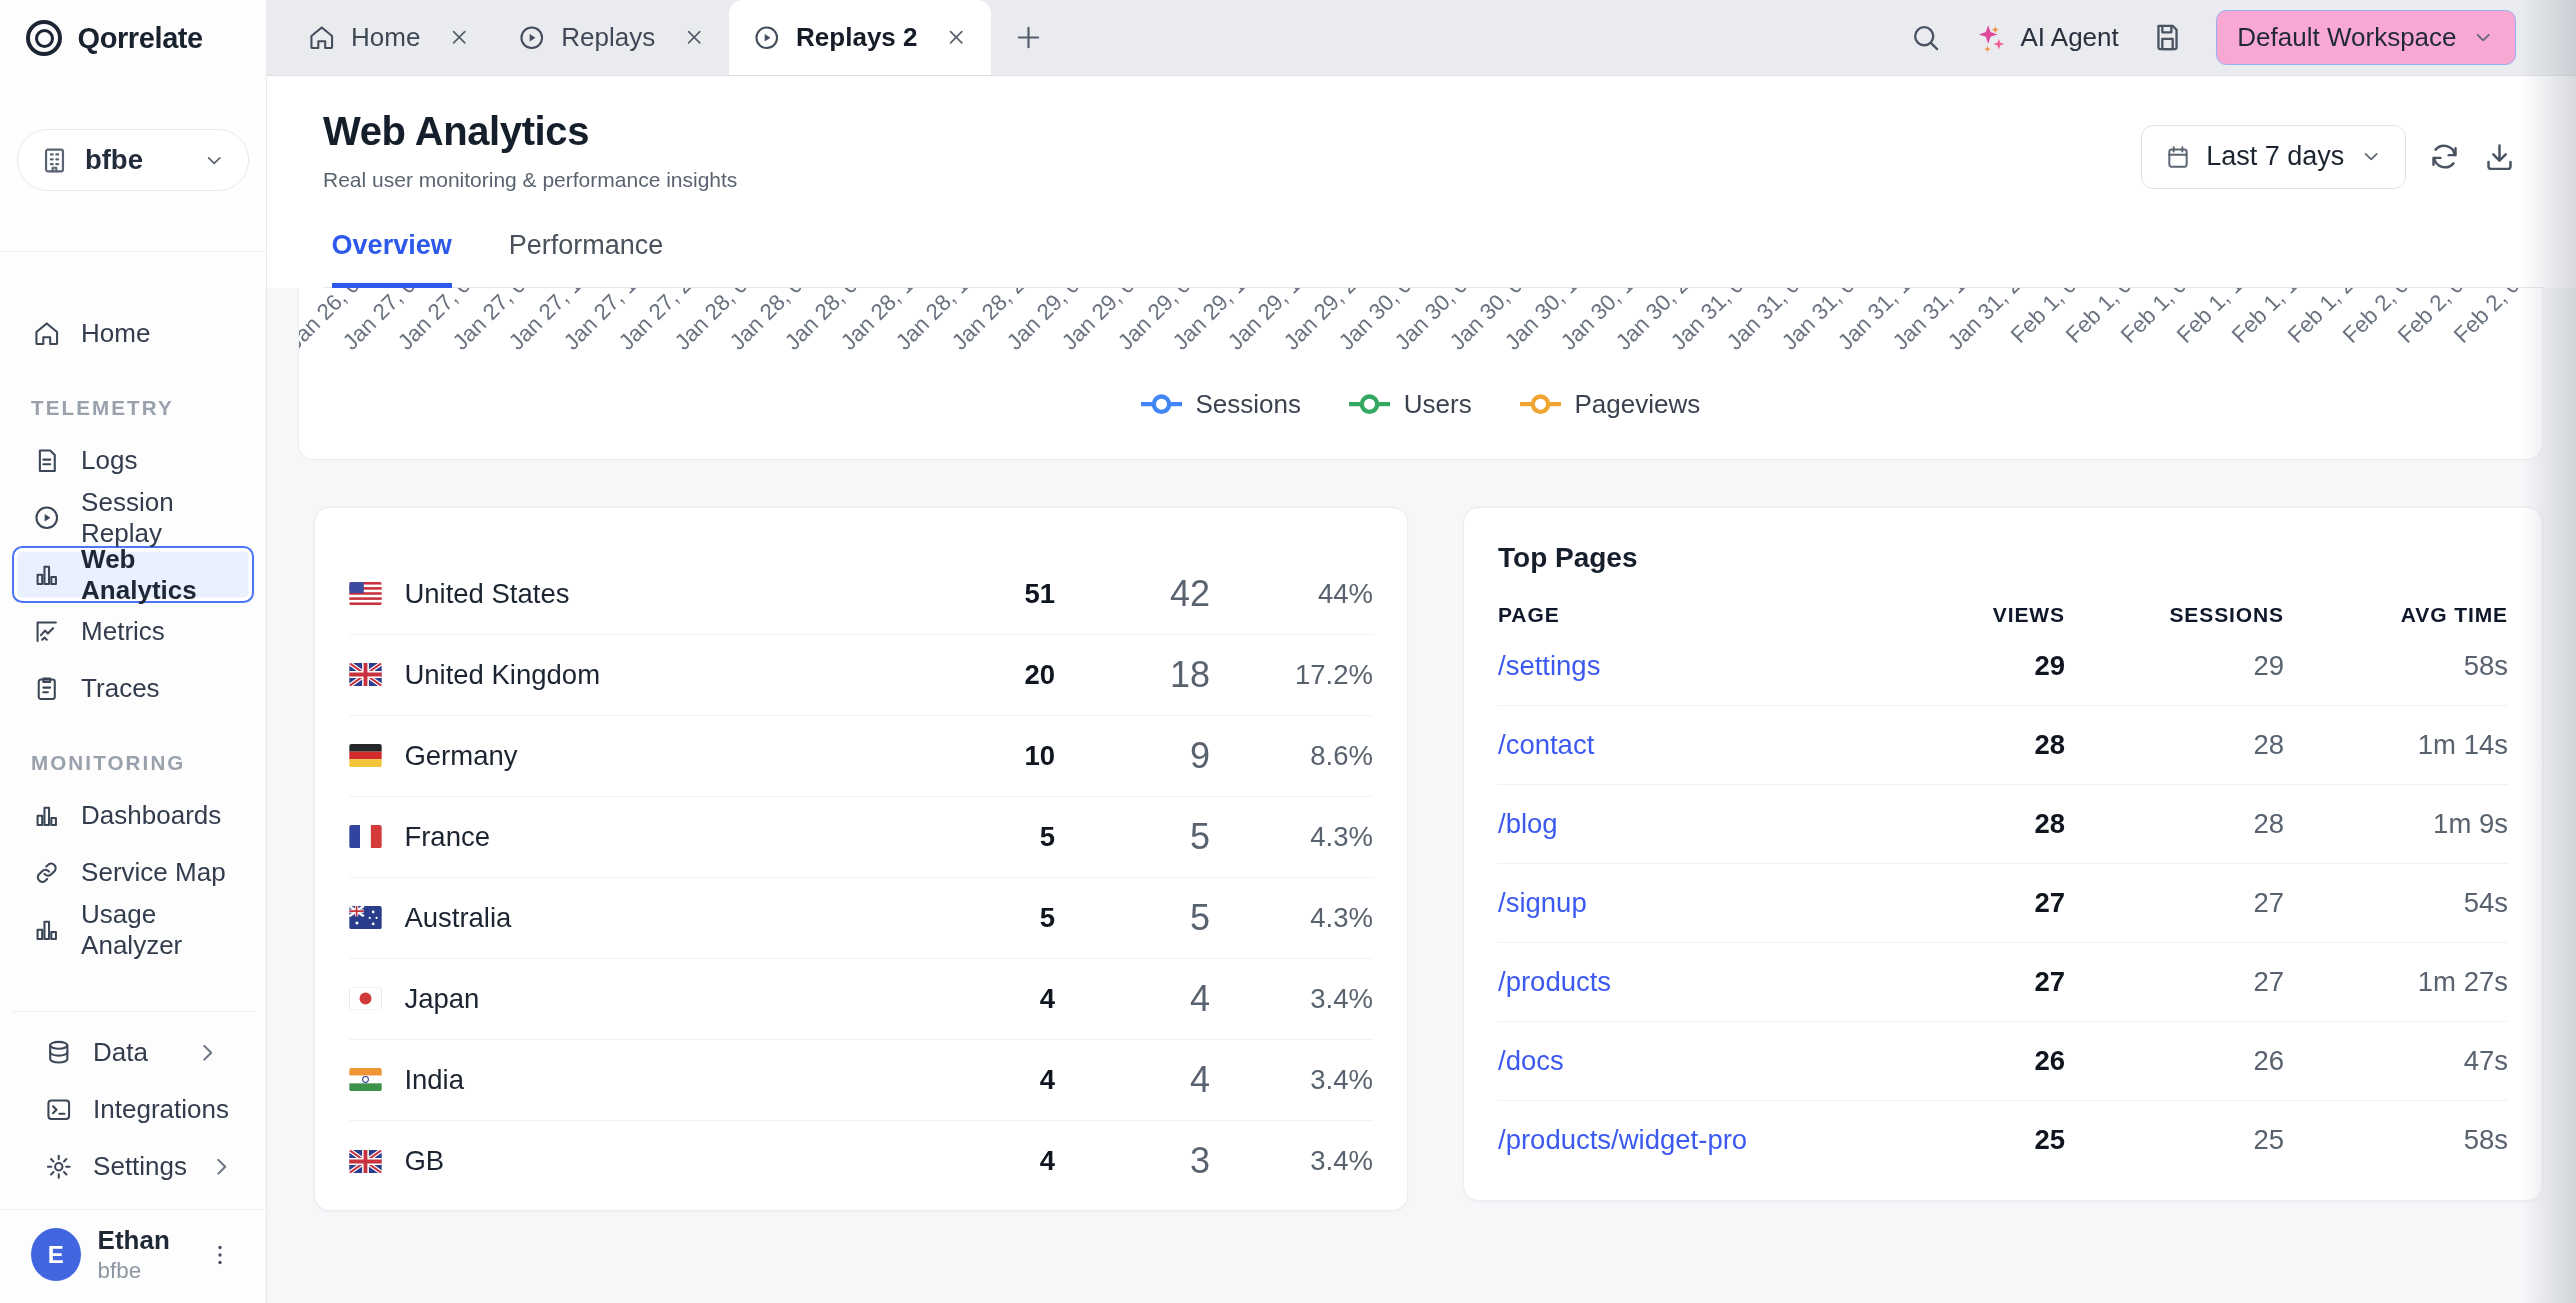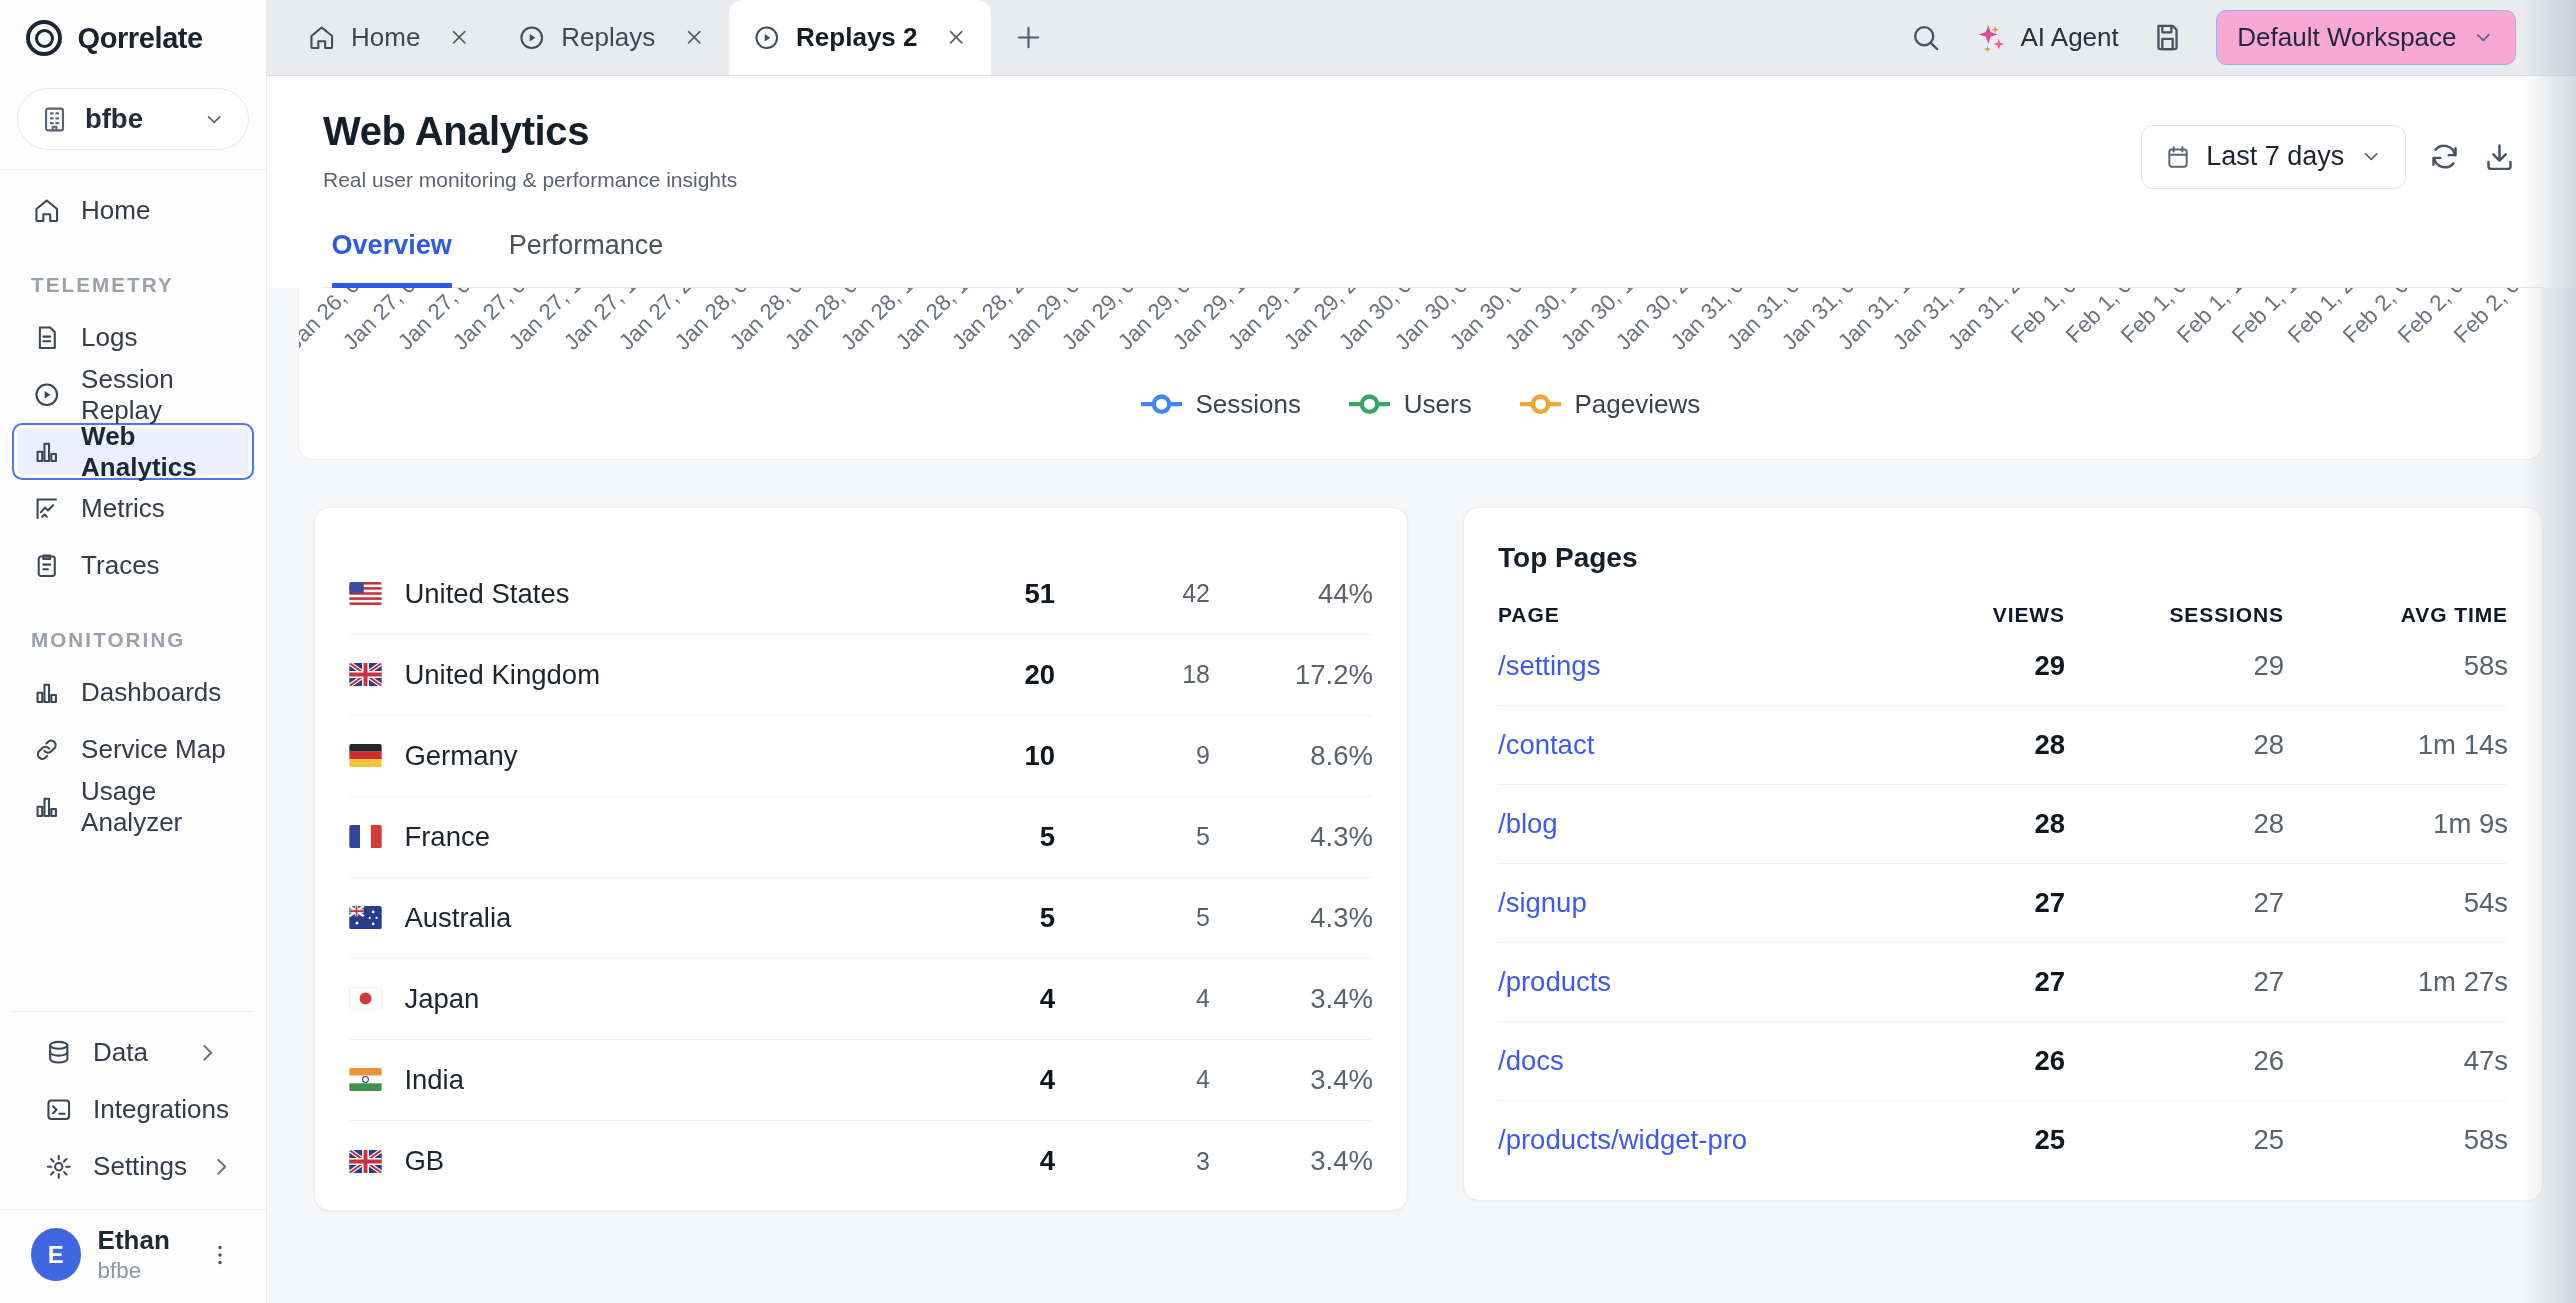--- a/index.html
+++ b/index.html
@@ -6,21 +6,21 @@
   html,body { width:2576px; height:1303px; overflow:hidden; }
   body {
     font-family:"Liberation Sans", sans-serif;
     background:#f6f7f9; color:#1c2430; display:flex; position:relative;
   }
   svg { display:block; }
 
   
   .sidebar {
     width:267px; min-width:267px; background:#fdfdfe; border-right:1.7px solid #e7e9ed;
-    display:flex; flex-direction:column; height:100%;
+    display:flex; flex-direction:column; height:100%;gap:41px;
   }
   .logo-row { height:76px; display:flex; align-items:center; gap:15.5px; padding:0 26px; }
   .logo-mark { width:36px; height:36px; border-radius:50%; border:4.3px solid #1b2534; display:flex; align-items:center; justify-content:center; }
   .logo-mark .inner { width:19px; height:19px; border-radius:50%; border:3.4px solid #1b2534; }
   .logo-text { font-size:29px; font-weight:700; color:#19222f; letter-spacing:-0.4px; }
 
   .ws-pill {
     margin:12px 17px 0 17px; height:62px; border:1.7px solid #e6e8ed; border-radius:34px;
     background:#fff; display:flex; align-items:center; gap:15.5px; padding:0 22.4px; cursor:pointer;
   }
@@ -110,21 +110,21 @@
   .card-title { font-size:28px; font-weight:700; color:#151e2b; }
 
   .geo-card { width:1094px; padding:34px 34px 8.6px 34px; }
   .geo-rows { margin-top:12px; }
   .geo-row { display:flex; align-items:center; height:81px; border-bottom:1.7px solid #f1f2f4; }
   .geo-row:last-child { border-bottom:none; }
   .flag { width:33px; margin-right:22.4px; }
   .flag svg { border-radius:2.6px; }
   .geo-country { font-size:27.5px; color:#1b2430; flex:1; }
   .geo-v1 { width:129px; text-align:right; font-size:27.5px; font-weight:700; color:#10161f; }
-  .geo-v2 { width:155px; text-align:right; font-size:25px; color:#59626f; }
+  .geo-v2 { width:155px; text-align:right; font-size:36px; color:#59626f; }
   .geo-pct { width:163px; text-align:right; font-size:27.5px; color:#59626f; }
 
   .pages-card { flex:1; padding:34px 34px 20.6px 34px; }
   .pages-header { display:flex; align-items:center; margin-top:29px; font-size:21px; font-weight:700; letter-spacing:0.9px; color:#0f172a; }
   .pages-rows {}
   .page-row { display:flex; align-items:center; height:79px; border-bottom:1.7px solid #f1f2f4; }
   .page-row:last-child { border-bottom:none; }
   .col-page { flex:1; }
   .col-views { width:172px; text-align:right; }
   .col-sessions { width:219px; text-align:right; }

